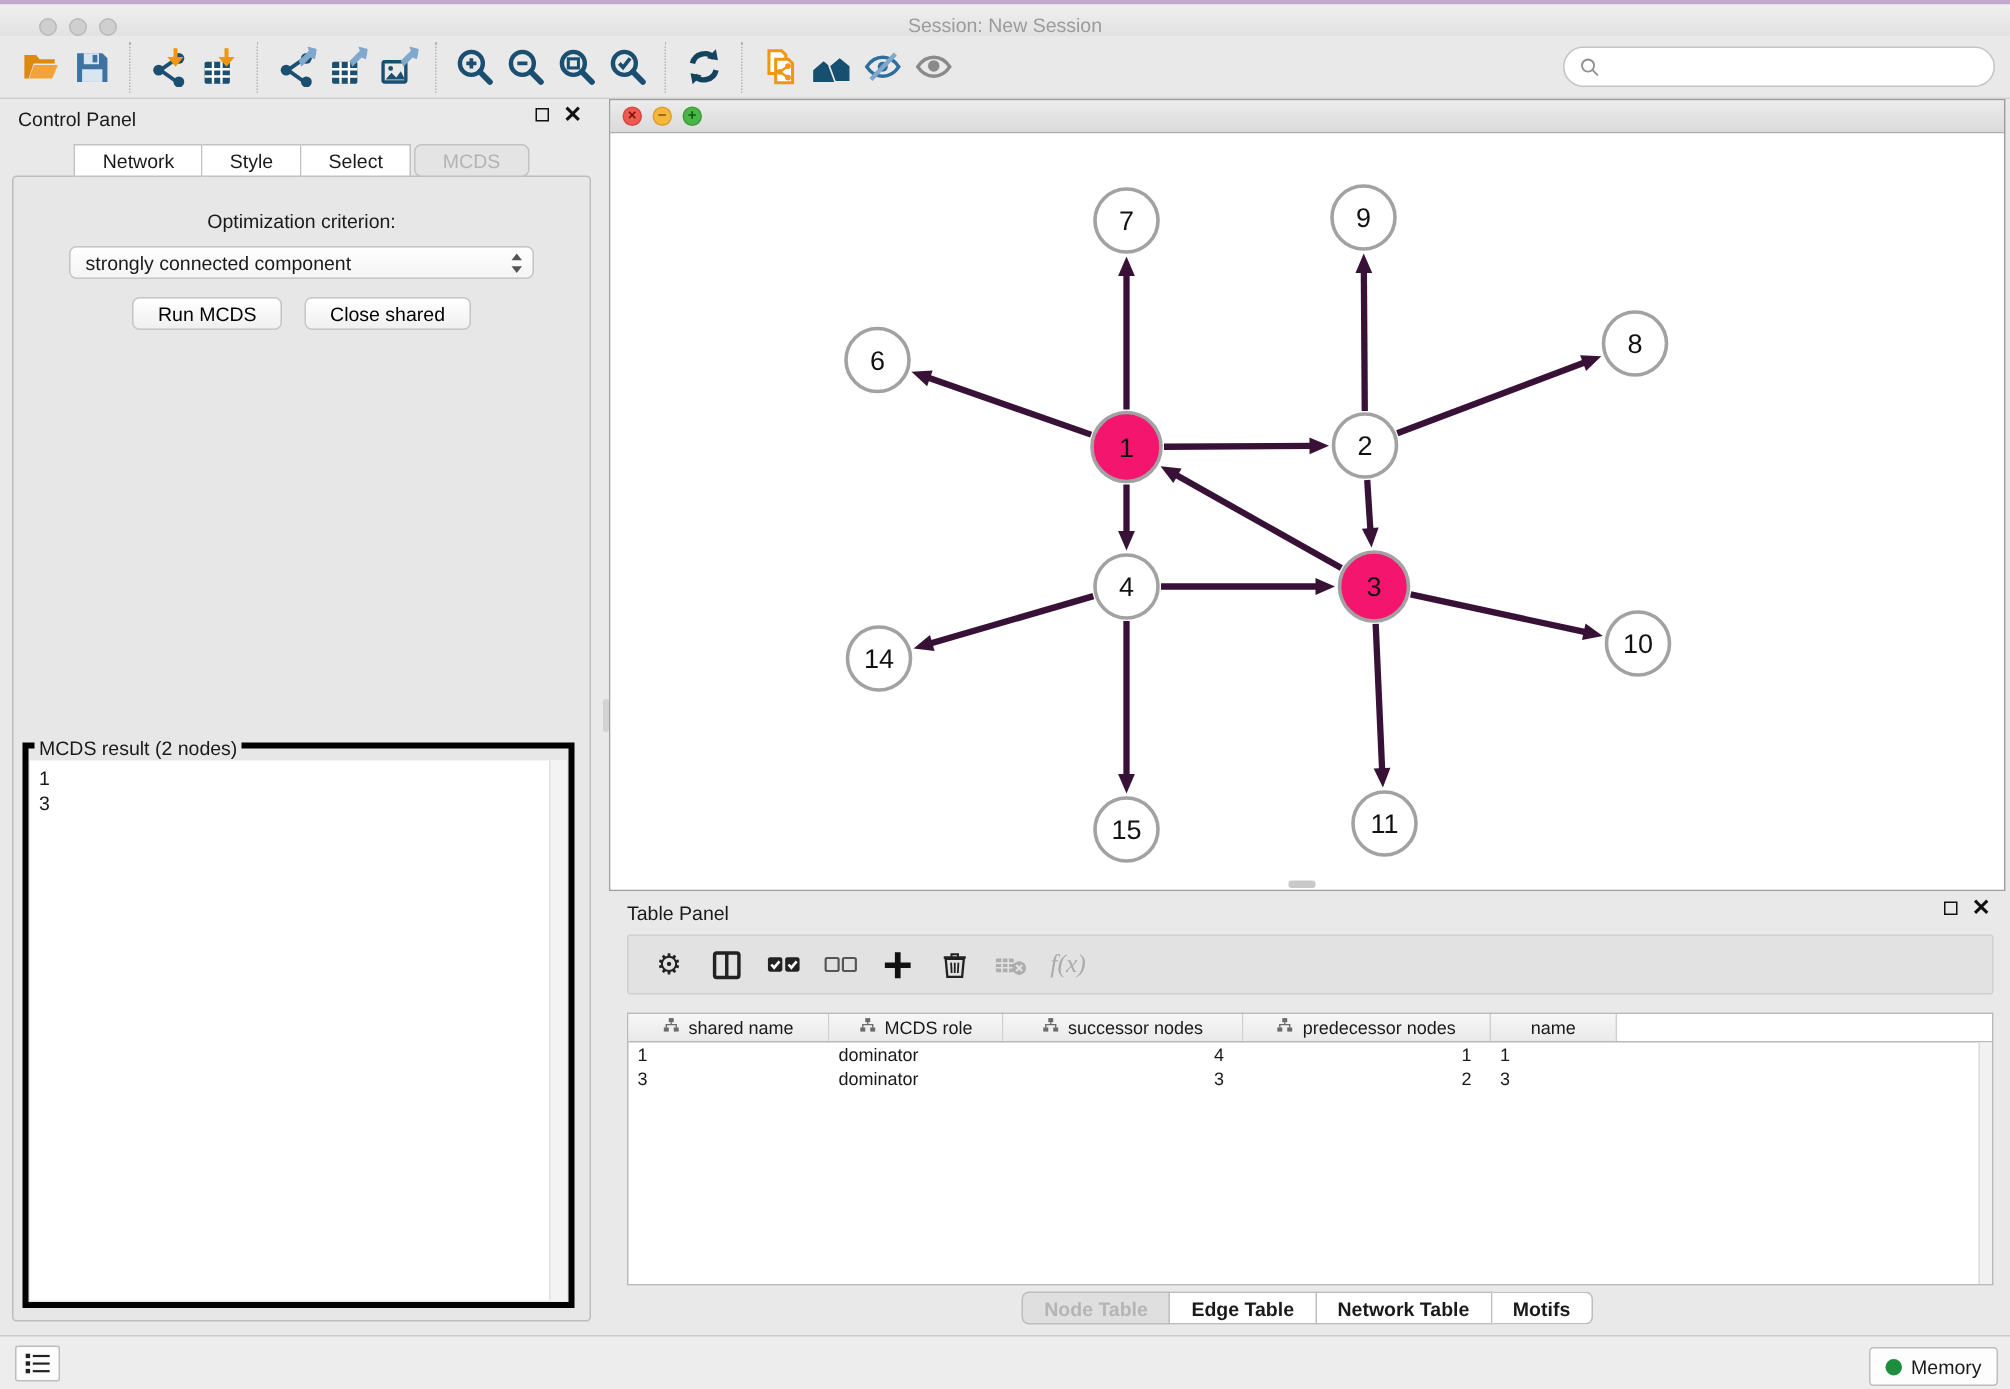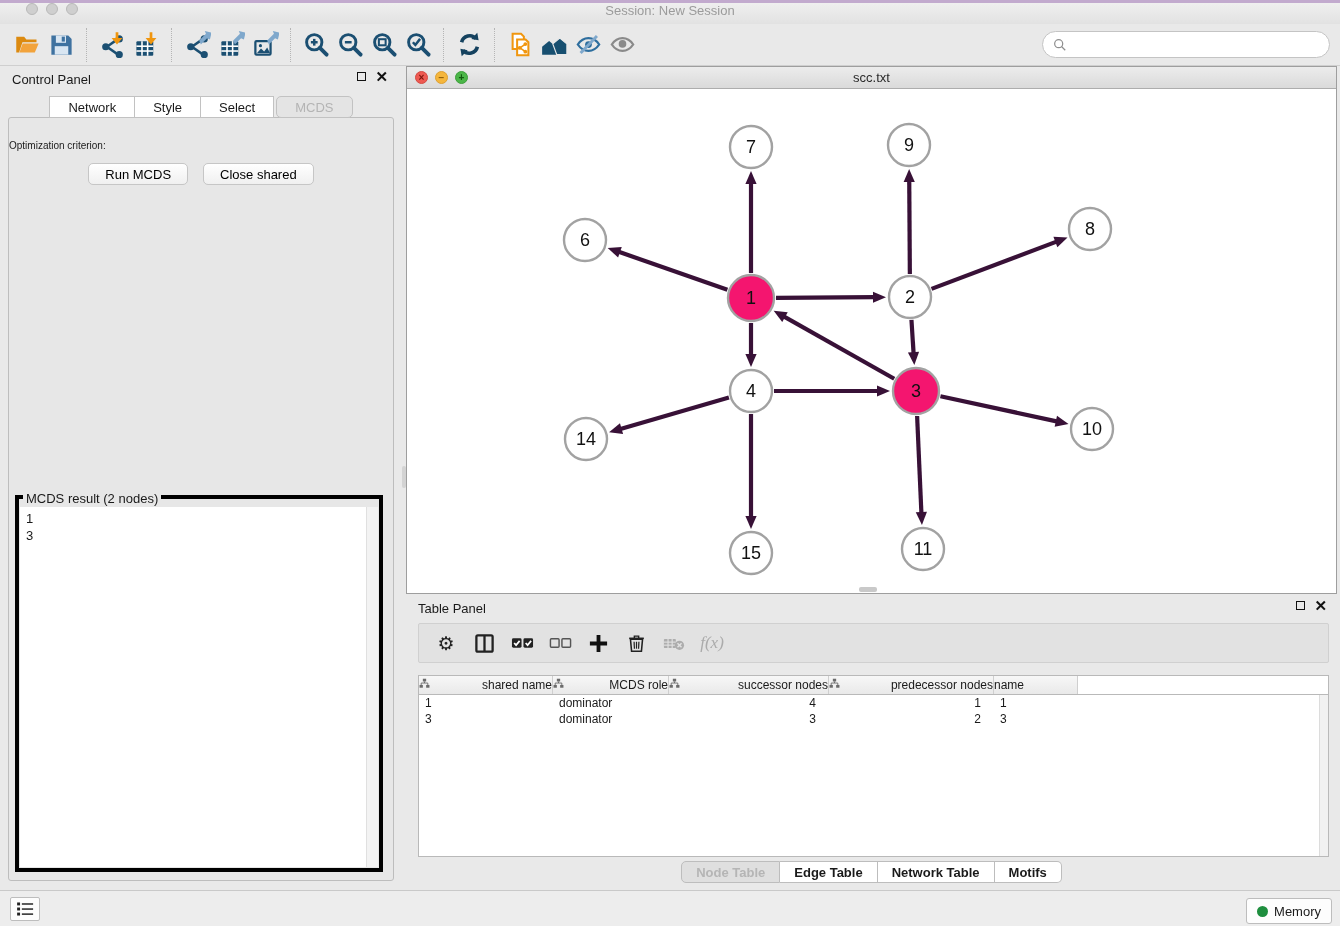--- a/index.html
+++ b/index.html
@@ -1,21 +1,21 @@
 <!DOCTYPE html>
 <html><head>
 <meta charset="utf-8">
 <style>
   * { margin:0; padding:0; box-sizing:border-box; }
   html,body { width:1340px; height:926px; overflow:hidden; }
   body { font-family:"Liberation Sans", sans-serif; background:#E9E9E9; position:relative; font-size:13px; color:#1a1a1a; }
 
   
   .top-accent { position:absolute; left:0; top:0; width:100%; height:3px; background:#C2AACE; }
-  .titlebar { position:absolute; left:0; top:3px; width:100%; height:21px; background:linear-gradient(#EFEFEF,#E2E2E2); display:flex; align-items:flex-start;padding-left:16px; }
+  .titlebar { position:absolute; left:0; top:3px; width:100%; height:21px; background:linear-gradient(#EFEFEF,#E2E2E2); display:flex; align-items:flex-end;padding-left:16px; }
   .tl-dots { display:flex; gap:8px; margin-left:10px; }
   .tl-dot { width:12px; height:12px; border-radius:50%; background:#CFCFCF; border:1px solid #B9B9B9; }
   .win-title { position:absolute; left:0; right:0; text-align:center; color:#9B9B9B; font-size:13px; }
 
   
   .toolbar { position:absolute; left:0; top:24px; width:100%; height:42px; background:#E9E9E9; border-bottom:1px solid #CFCFCF; display:flex; align-items:center; padding-left:10px; }
   .tb-btn { width:34px; height:32px; display:flex; align-items:center; justify-content:center; cursor:pointer; }
   .tb-btn svg { width:27px; height:27px; }
   .tb-sep { width:1px; height:34px; margin:0 8px; border-left:1px dotted #B5B5B5; }
   .searchbox { position:absolute; right:10px; top:7px; width:288px; height:27px; background:#fff; border:1px solid #C4C4C4; border-radius:14px; display:flex; align-items:center; padding:0 10px; }
@@ -29,21 +29,21 @@
 
   
   .control-panel { position:absolute; left:0; top:66px; width:402px; height:824px; background:#E9E9E9; }
   .cp-header { position:absolute; left:12px; top:6px; font-size:13px; color:#1a1a1a; }
   .cp-head-icons { position:absolute; right:14px; top:6px; }
   .cp-tabs { position:absolute; left:0; top:30px; width:100%; display:flex; justify-content:center; z-index:2; }
   .cp-tab { height:22px; padding:0 18px; background:#fff; border:1px solid #C2C2C2; border-left:none; display:flex; align-items:center; font-size:13px; cursor:pointer; }
   .cp-tab:first-child { border-left:1px solid #C2C2C2; }
   .cp-tab.active { background:#E4E4E4; color:#B4B4B4; border:1px solid #C2C2C2; border-radius:5px; margin-left:2px; }
   .cp-pane { position:absolute; left:8px; top:51px; width:386px; height:764px; background:#E7E7E7; border:1px solid #BDBDBD; border-radius:3px; }
-  .opt-label { margin-top:22px; font-size:10px; }
+  .opt-label { text-align:center; margin-top:22px; font-size:13px; }
   .opt-select { width:310px; height:22px; margin:9px auto 0; background:linear-gradient(#FFF,#F4F4F4); border:1px solid #C6C6C6; border-radius:5px; display:flex; align-items:center; padding:0 6px 0 10px; cursor:pointer; }
   .opt-select .sel-text { flex:1; font-size:13px; }
   .btn-row { display:flex; justify-content:center; gap:15px; margin-top:12px; }
   .aq-btn { height:22px; padding:0 16px; background:linear-gradient(#FFF,#F0F0F0); border:1px solid #C6C6C6; border-radius:5px; font-size:13px; font-family:"Liberation Sans",sans-serif; cursor:pointer; }
   .result-box { position:absolute; left:6px; right:10px; top:377px; bottom:8px; border:4px solid #000000; }
   .result-legend { position:absolute; top:-8px; left:4px; background:#E7E7E7; padding:0 3px; font-size:13px; }
   .result-area { position:absolute; left:1px; right:1px; top:8px; bottom:1px; background:#fff; }
   .result-text { padding:3px 6px; font-size:13px; line-height:17px; white-space:pre; }
   .result-scroll { position:absolute; right:0; top:0; bottom:0; width:12px; background:#F3F3F3; border-left:1px solid #E0E0E0; }
 
@@ -63,21 +63,21 @@
   .table-panel { position:absolute; left:406px; top:596px; width:931px; height:294px; background:#E9E9E9; }
   .tp-header { position:absolute; left:12px; top:5px; font-size:13px; }
   .tp-head-icons { position:absolute; right:10px; top:5px; }
   .tp-toolbar { position:absolute; left:12px; right:8px; top:27px; height:40px; background:#E2E2E2; border:1px solid #D0D0D0; border-radius:2px; display:flex; align-items:center; padding-left:10px; gap:4px; }
   .tp-btn { width:34px; height:30px; display:flex; align-items:center; justify-content:center; cursor:pointer; color:#222; }
   .tp-btn.disabled { cursor:default; }
   .tp-btn .fx { font-family:"Liberation Serif",serif; font-style:italic; font-size:17px; color:#ABABAB; }
   .gear-glyph { font-size:19px; line-height:19px; color:#222; }
   .tbl { position:absolute; left:12px; right:8px; top:79px; bottom:33px; background:#fff; border:1px solid #B9B9B9; }
   .tbl-headrow { display:flex; height:19px; border-bottom:1px solid #B9B9B9; }
-  .tbl-hcell { background:linear-gradient(#F7F7F7,#E9E9E9); border-right:1px solid #CFCFCF; display:flex; align-items:center; justify-content:space-between; gap:6px; font-size:12px; color:#1a1a1a; cursor:pointer; }
+  .tbl-hcell { background:linear-gradient(#F7F7F7,#E9E9E9); border-right:1px solid #CFCFCF; display:flex; align-items:center; justify-content:center; gap:6px; font-size:12px; color:#1a1a1a; cursor:pointer; }
   .tbl-row { display:flex; height:16px; font-size:12px; }
   .tbl-cell { padding:1px 6px; overflow:hidden; white-space:nowrap; }
   .tbl-cell.right { text-align:right; padding-right:13px; }
   .tbl-vscroll { position:absolute; right:0; top:19px; bottom:0; width:9px; background:#F1F1F1; border-left:1px solid #DCDCDC; }
   .tp-tabs { position:absolute; left:0; right:0; bottom:7px; display:flex; justify-content:center; }
   .tp-tab { height:22px; padding:0 14px; display:flex; align-items:center; background:#fff; border:1px solid #BDBDBD; border-left:none; font-size:13px; font-weight:bold; color:#1a1a1a; cursor:pointer; }
   .tp-tab:first-child { border-left:1px solid #BDBDBD; border-radius:5px 0 0 5px; }
   .tp-tab:last-child { border-radius:0 5px 5px 0; }
   .tp-tab.active { background:#DFDFDF; color:#B5B5B5; }
 
@@ -270,20 +270,27 @@
     <span class="ph-close">✕</span>
   </div>
   <div class="cp-tabs" id="cp-tabs">
       <div class="cp-tab">Network</div>
       <div class="cp-tab">Style</div>
       <div class="cp-tab">Select</div>
       <div class="cp-tab active">MCDS</div>
     </div>
   <div class="cp-pane">
     <div class="opt-label">Optimization criterion:</div>
+    <div class="opt-select">
+      <span class="sel-text">strongly connected component</span>
+      <svg width="9" height="15" viewBox="0 0 9 15">
+          <path d="M4.5 1L8 5.5H1z" fill="#555"></path>
+          <path d="M4.5 14L1 9.5H8z" fill="#555"></path>
+        </svg>
+    </div>
     <div class="btn-row">
       <button class="aq-btn">Run MCDS</button>
       <button class="aq-btn">Close shared</button>
     </div>
     <div class="result-box">
       <span class="result-legend">MCDS result (2 nodes)</span>
       <div class="result-area">
         <div class="result-text" id="mcds-result-text">1
 3</div>
         <div class="result-scroll"></div>
@@ -296,21 +303,20 @@
     <div class="grip"></div>
   </div>
 
 <div class="net-window">
   <div class="net-titlebar">
     <div class="net-lights">
       <span class="light red">×</span>
       <span class="light yellow">−</span>
       <span class="light green">+</span>
     </div>
-    <div class="net-title">scc.txt</div>
   </div>
   <svg class="net-canvas" id="graph-svg" viewBox="0 0 929 504">
       <g>
         <line x1="344" y1="184" x2="344" y2="93" stroke="#381137" stroke-width="4.2"></line>
         <polygon points="344,82 349.6,95 338.4,95" fill="#381137"></polygon>
       </g>
       <g>
         <line x1="320.39911144699016" y1="200.75390640918934" x2="211.04124397421378" y2="162.54453102713495" stroke="#381137" stroke-width="4.2"></line>
         <polygon points="200.65685301088945,158.91624984717825 214.77644002279615,157.91761947852558 211.08219009411297,168.49081755027402" fill="#381137"></polygon>
       </g>

